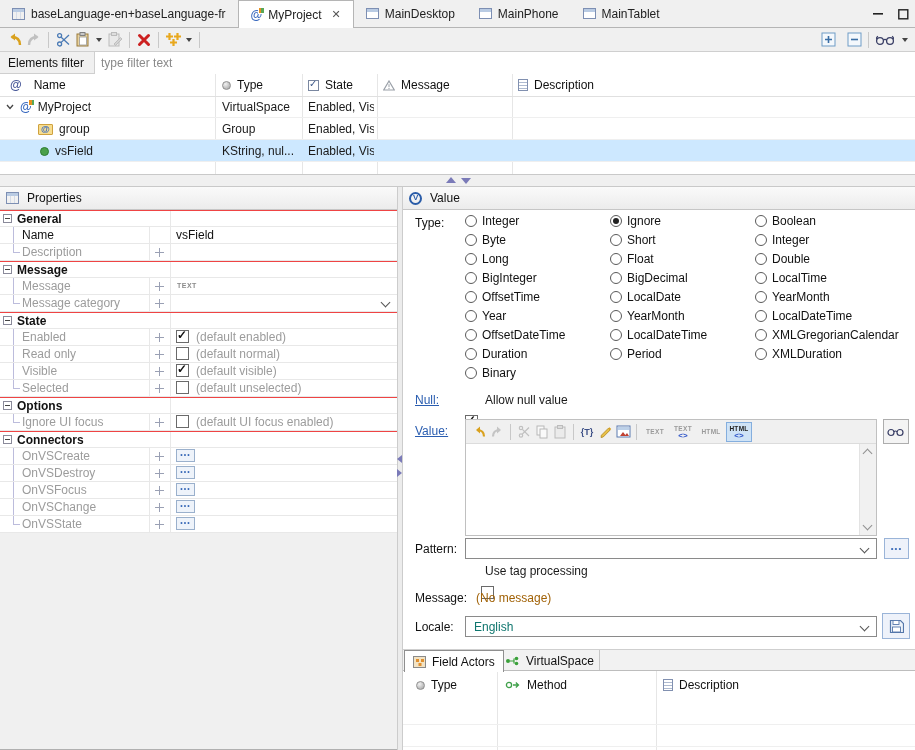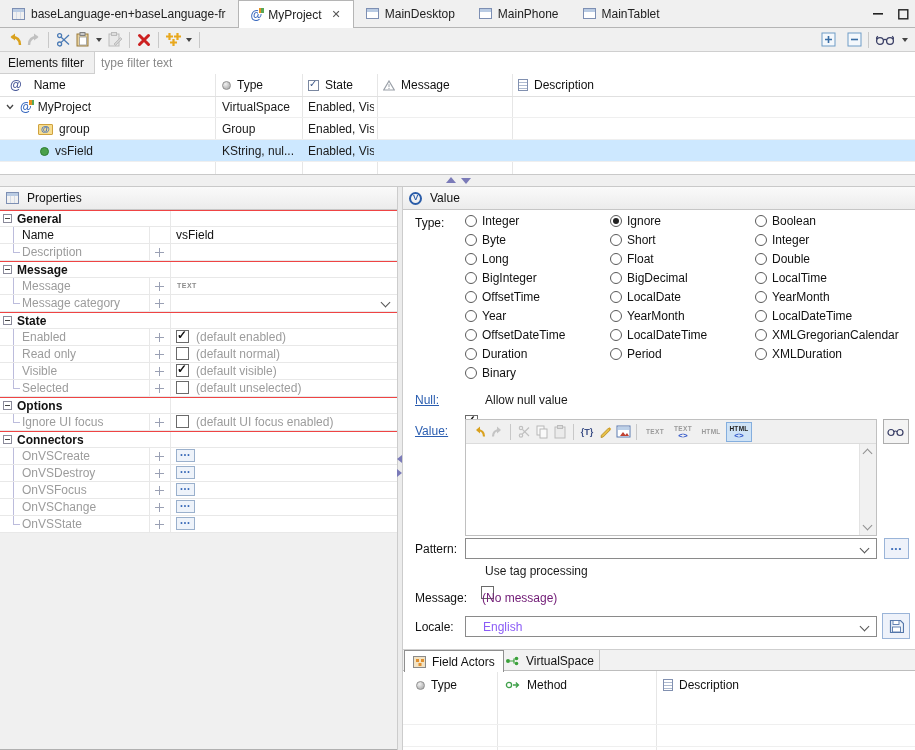--- a/index.html
+++ b/index.html
@@ -62,21 +62,21 @@
   .dots-btn{position:absolute;left:176px;top:1px;width:19px;height:13px;border:1px solid #9ab0cc;background:#eef3fa;box-sizing:border-box;}
   .dots-btn::after{content:"•••";position:absolute;left:0;right:0;top:1px;text-align:center;font-size:7px;color:#3a6ab8;letter-spacing:1px;}
   
   .cb{width:13px;height:13px;border:1px solid #6a6a6a;background:#fff;display:inline-block;position:relative;box-sizing:border-box;}
   .cb.checked::after{content:"✓";position:absolute;left:0px;top:-3px;font-size:12px;font-weight:bold;color:#111;}
   .radio{width:12px;height:12px;border:1px solid #5a5a5a;border-radius:50%;background:#fff;display:inline-block;position:relative;box-sizing:border-box;flex:none;}
   .radio.checked::after{content:"";position:absolute;left:2px;top:2px;width:6px;height:6px;border-radius:50%;background:#222;}
   .chv{display:inline-block;width:6px;height:6px;border-right:1.4px solid #555;border-bottom:1.4px solid #555;transform:rotate(45deg);}
   .chv.up{transform:rotate(-135deg);}
   .combo{position:absolute;background:#fff;border:1px solid #8a8a8a;height:21px;box-sizing:border-box;}
-  .combo .cval{position:absolute;left:17px;top:3px;color:#8b5cf6;}
+  .combo .cval{position:absolute;left:8px;top:3px;color:#0f766e;}
   .combo .cchv{position:absolute;right:8px;top:6px;}
   .sqbtn{box-sizing:border-box;border:1px solid #9ab4d8;background:#eef2fa;display:flex;align-items:center;justify-content:center;}
   
   .rightpanel{position:absolute;left:403px;top:187px;width:512px;height:563px;background:#fff;}
   .flabelblk{color:#111;}
   .link{color:#2a5db0;text-decoration:underline;}
   .typegrid{position:absolute;left:62px;top:24px;width:448px;display:grid;grid-template-columns:145px 145px auto;grid-auto-rows:19px;align-items:center;}
   .ro{display:flex;align-items:center;gap:5px;color:#111;}
   .edgroup{position:absolute;left:62px;top:232px;width:412px;height:117px;border:1px solid #c0c0c0;box-sizing:border-box;background:#fff;}
   .edtb{height:24px;background:#f0f0f0;border-bottom:1px solid #dcdcdc;display:flex;align-items:center;padding:0 4px;box-sizing:border-box;}
@@ -672,21 +672,21 @@
         <span class="chv cchv"></span>
       </div>
     <div class="sqbtn abs" style="left:481px;top:351px;width:25px;height:21px">
         <span style="font-size:8px;color:#3a6ab8;letter-spacing:1px">•••</span>
       </div>
 
     <span class="cb abs" style="left:62px;top:376px"></span>
     <span class="abs" style="left:82px;top:377px">Use tag processing</span>
 
     <span class="abs flabelblk" style="left:12px;top:404px">Message:</span>
-    <span class="abs" style="left:79px;top:404px;color:#701a75">(No message)</span>
+    <span class="abs" style="left:73px;top:404px;color:#a16207">(No message)</span>
 
     <span class="abs flabelblk" style="left:12px;top:433px">Locale:</span>
     <div class="combo" style="left:62px;top:429px;width:412px">
         <span class="cval">English</span>
         <span class="chv cchv"></span>
       </div>
     <div class="sqbtn abs" style="left:479px;top:426px;width:28px;height:26px">
         <svg width="15" height="15">
           <path d="M1.5 1.5h10l3 3v9h-13z" fill="#eef3fa" stroke="#5577aa" stroke-width="1.2"></path>
           <rect x="4" y="1.5" width="6" height="4" fill="#fff" stroke="#5577aa" stroke-width=".9"></rect>

